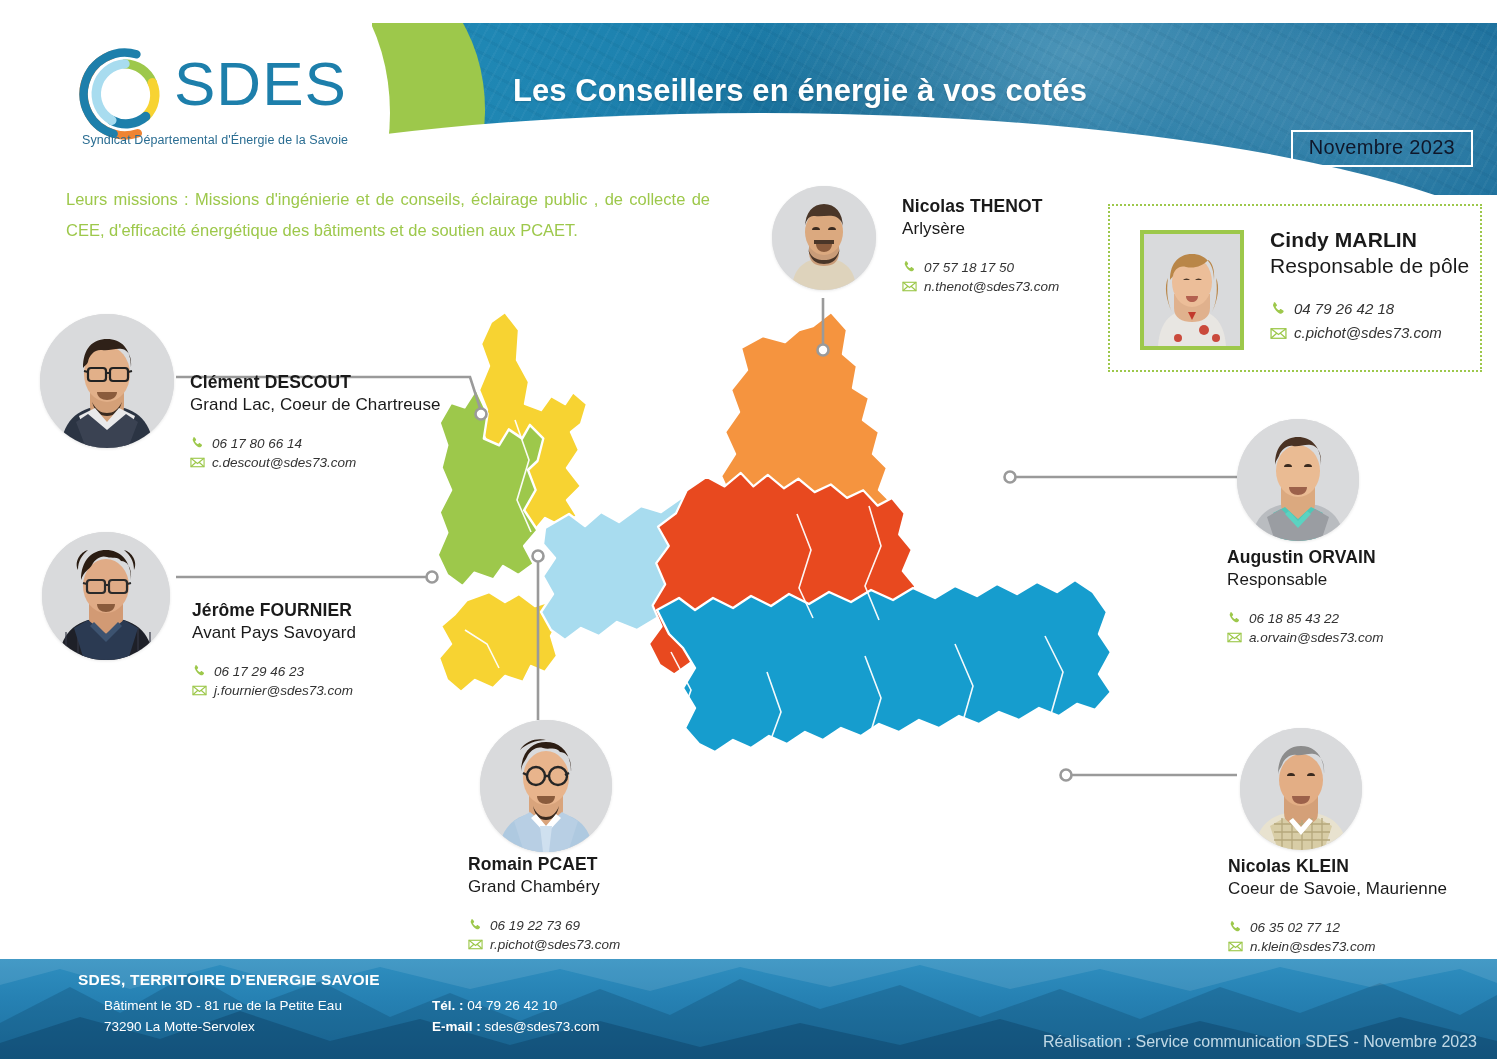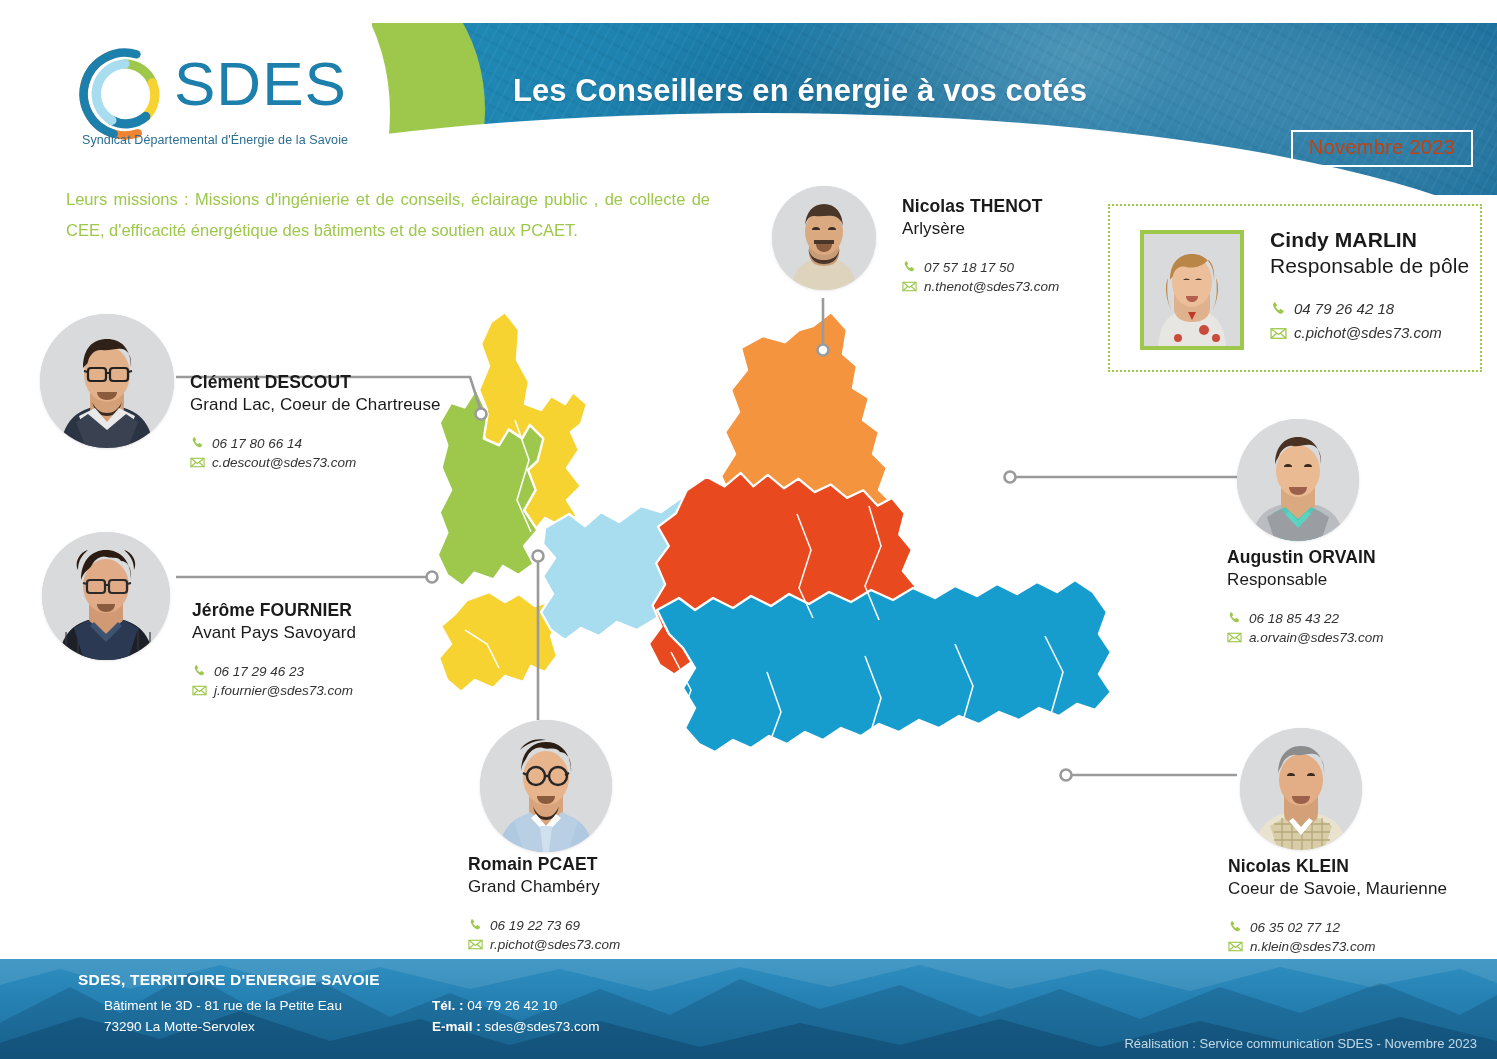--- a/index.html
+++ b/index.html
@@ -45,21 +45,21 @@
     position:absolute;left:-60px;bottom:-108px;width:1640px;height:190px;
     background:#ffffff;border-radius:50% 50% 0 0 / 100% 100% 0 0;
   }
   .header-title{
     position:absolute;left:470px;top:50px;width:660px;
     color:#ffffff;font-size:31px;font-weight:bold;letter-spacing:.1px;
     text-align:center;text-shadow:0 1px 2px rgba(0,0,0,.18);
   }
   .date-badge{
     position:absolute;right:24px;top:107px;
-    border:2px solid #ffffff;color:#c2410c;
+    border:2px solid #ffffff;color:#0f172a;
     font-size:20px;padding:4px 16px 6px 16px;letter-spacing:.3px;
   }
 
   
   .logo{position:absolute;left:78px;top:22px;width:300px;height:110px;}
   .logo-mark{position:absolute;left:0;top:2px;width:94px;height:94px;}
   .logo-text{position:absolute;left:96px;top:8px;font-size:62px;line-height:62px;
     color:#1d7fab;font-weight:400;letter-spacing:1px;font-family:"Liberation Sans",sans-serif;}
   .logo-sub{position:absolute;left:4px;top:88px;font-size:12.5px;color:#2a6d92;letter-spacing:.1px;}
 
@@ -108,21 +108,21 @@
   
   .footer{position:absolute;left:0;top:959px;width:1497px;height:100px;overflow:hidden;}
   .footer-bg{position:absolute;inset:0;
     background:
       linear-gradient(180deg,#2f8fc0 0%, #2681b3 40%, #1d6f9f 100%);
   }
   .footer-title{position:absolute;left:78px;top:12px;color:#fff;font-size:15.5px;font-weight:bold;letter-spacing:.2px;}
   .footer-addr{position:absolute;left:104px;top:36px;color:#fff;font-size:13.5px;line-height:21px;}
   .footer-tel{position:absolute;left:432px;top:36px;color:#fff;font-size:13.5px;line-height:21px;}
   .footer-tel b{font-weight:bold;}
-  .footer-credit{position:absolute;right:20px;bottom:8px;color:#cfe4ef;font-size:13px;opacity:.92;}
+  .footer-credit{position:absolute;right:20px;bottom:8px;color:#cfe4ef;font-size:16px;opacity:.92;}
 </style>
 </head>
 <body>
 
 <div id="page">
 
   <div class="header">
     <div class="header-bg"></div>
     <div class="header-green"></div>
     <div class="header-white-mask"></div>

